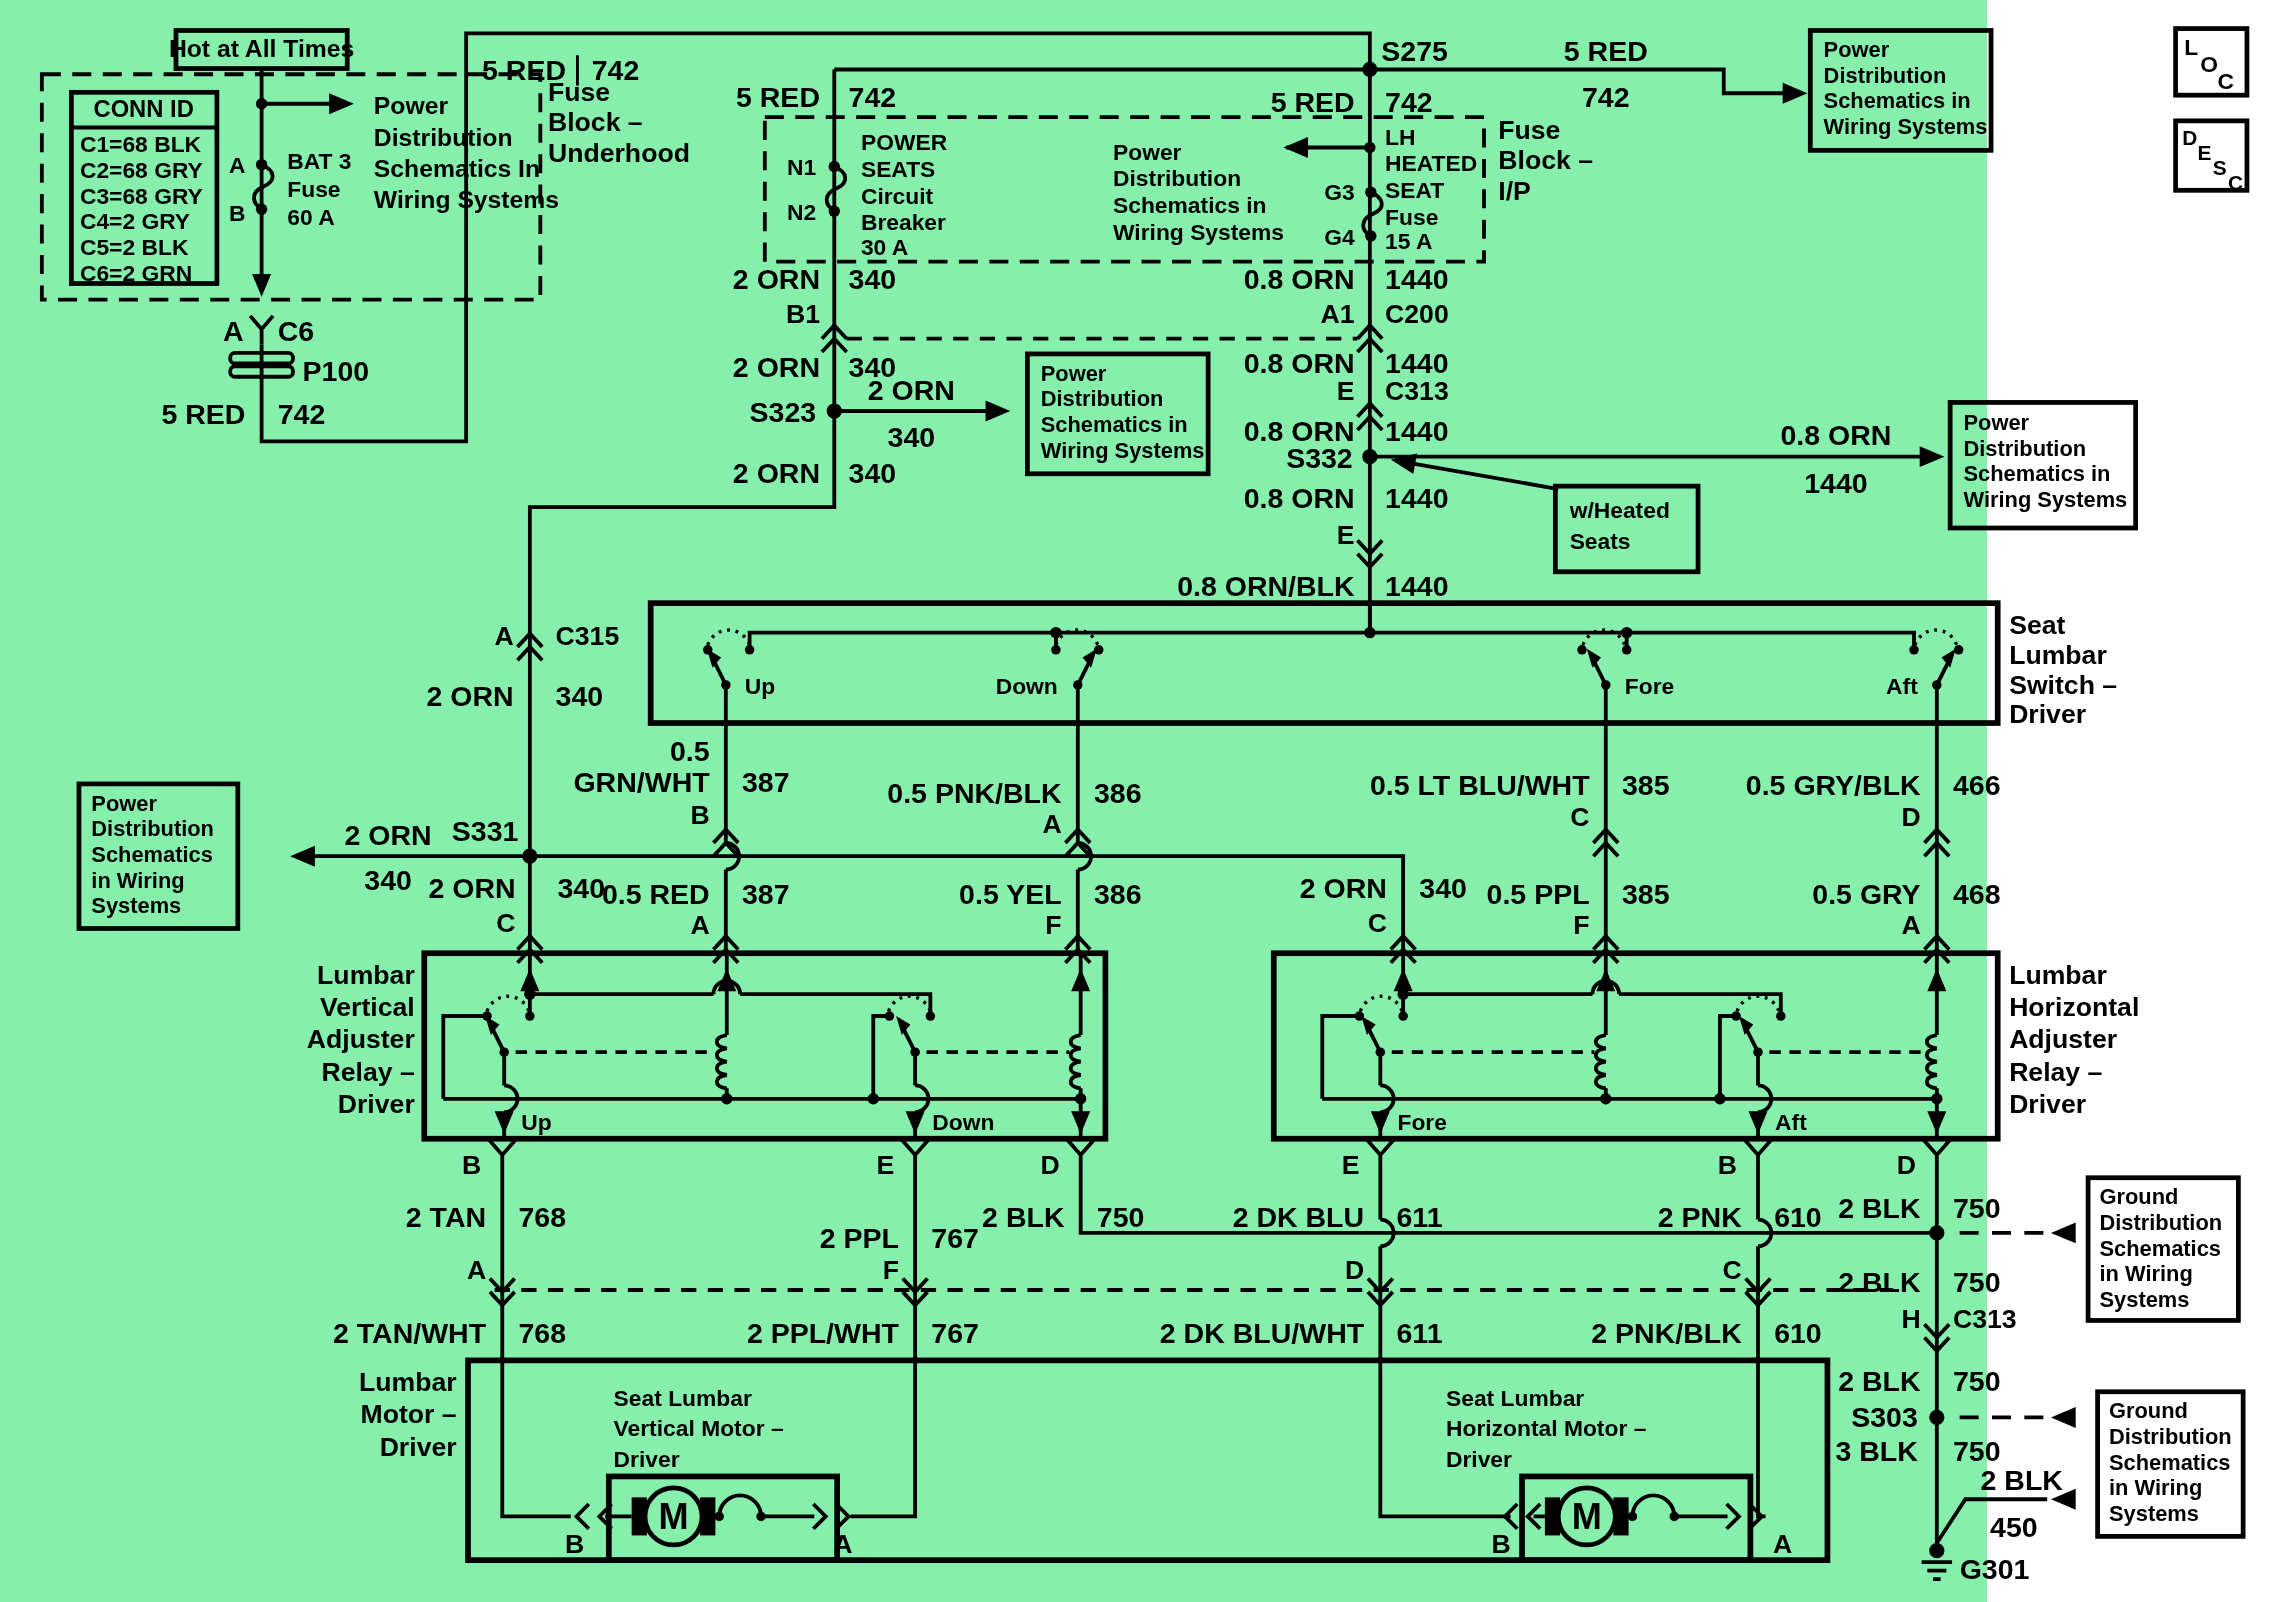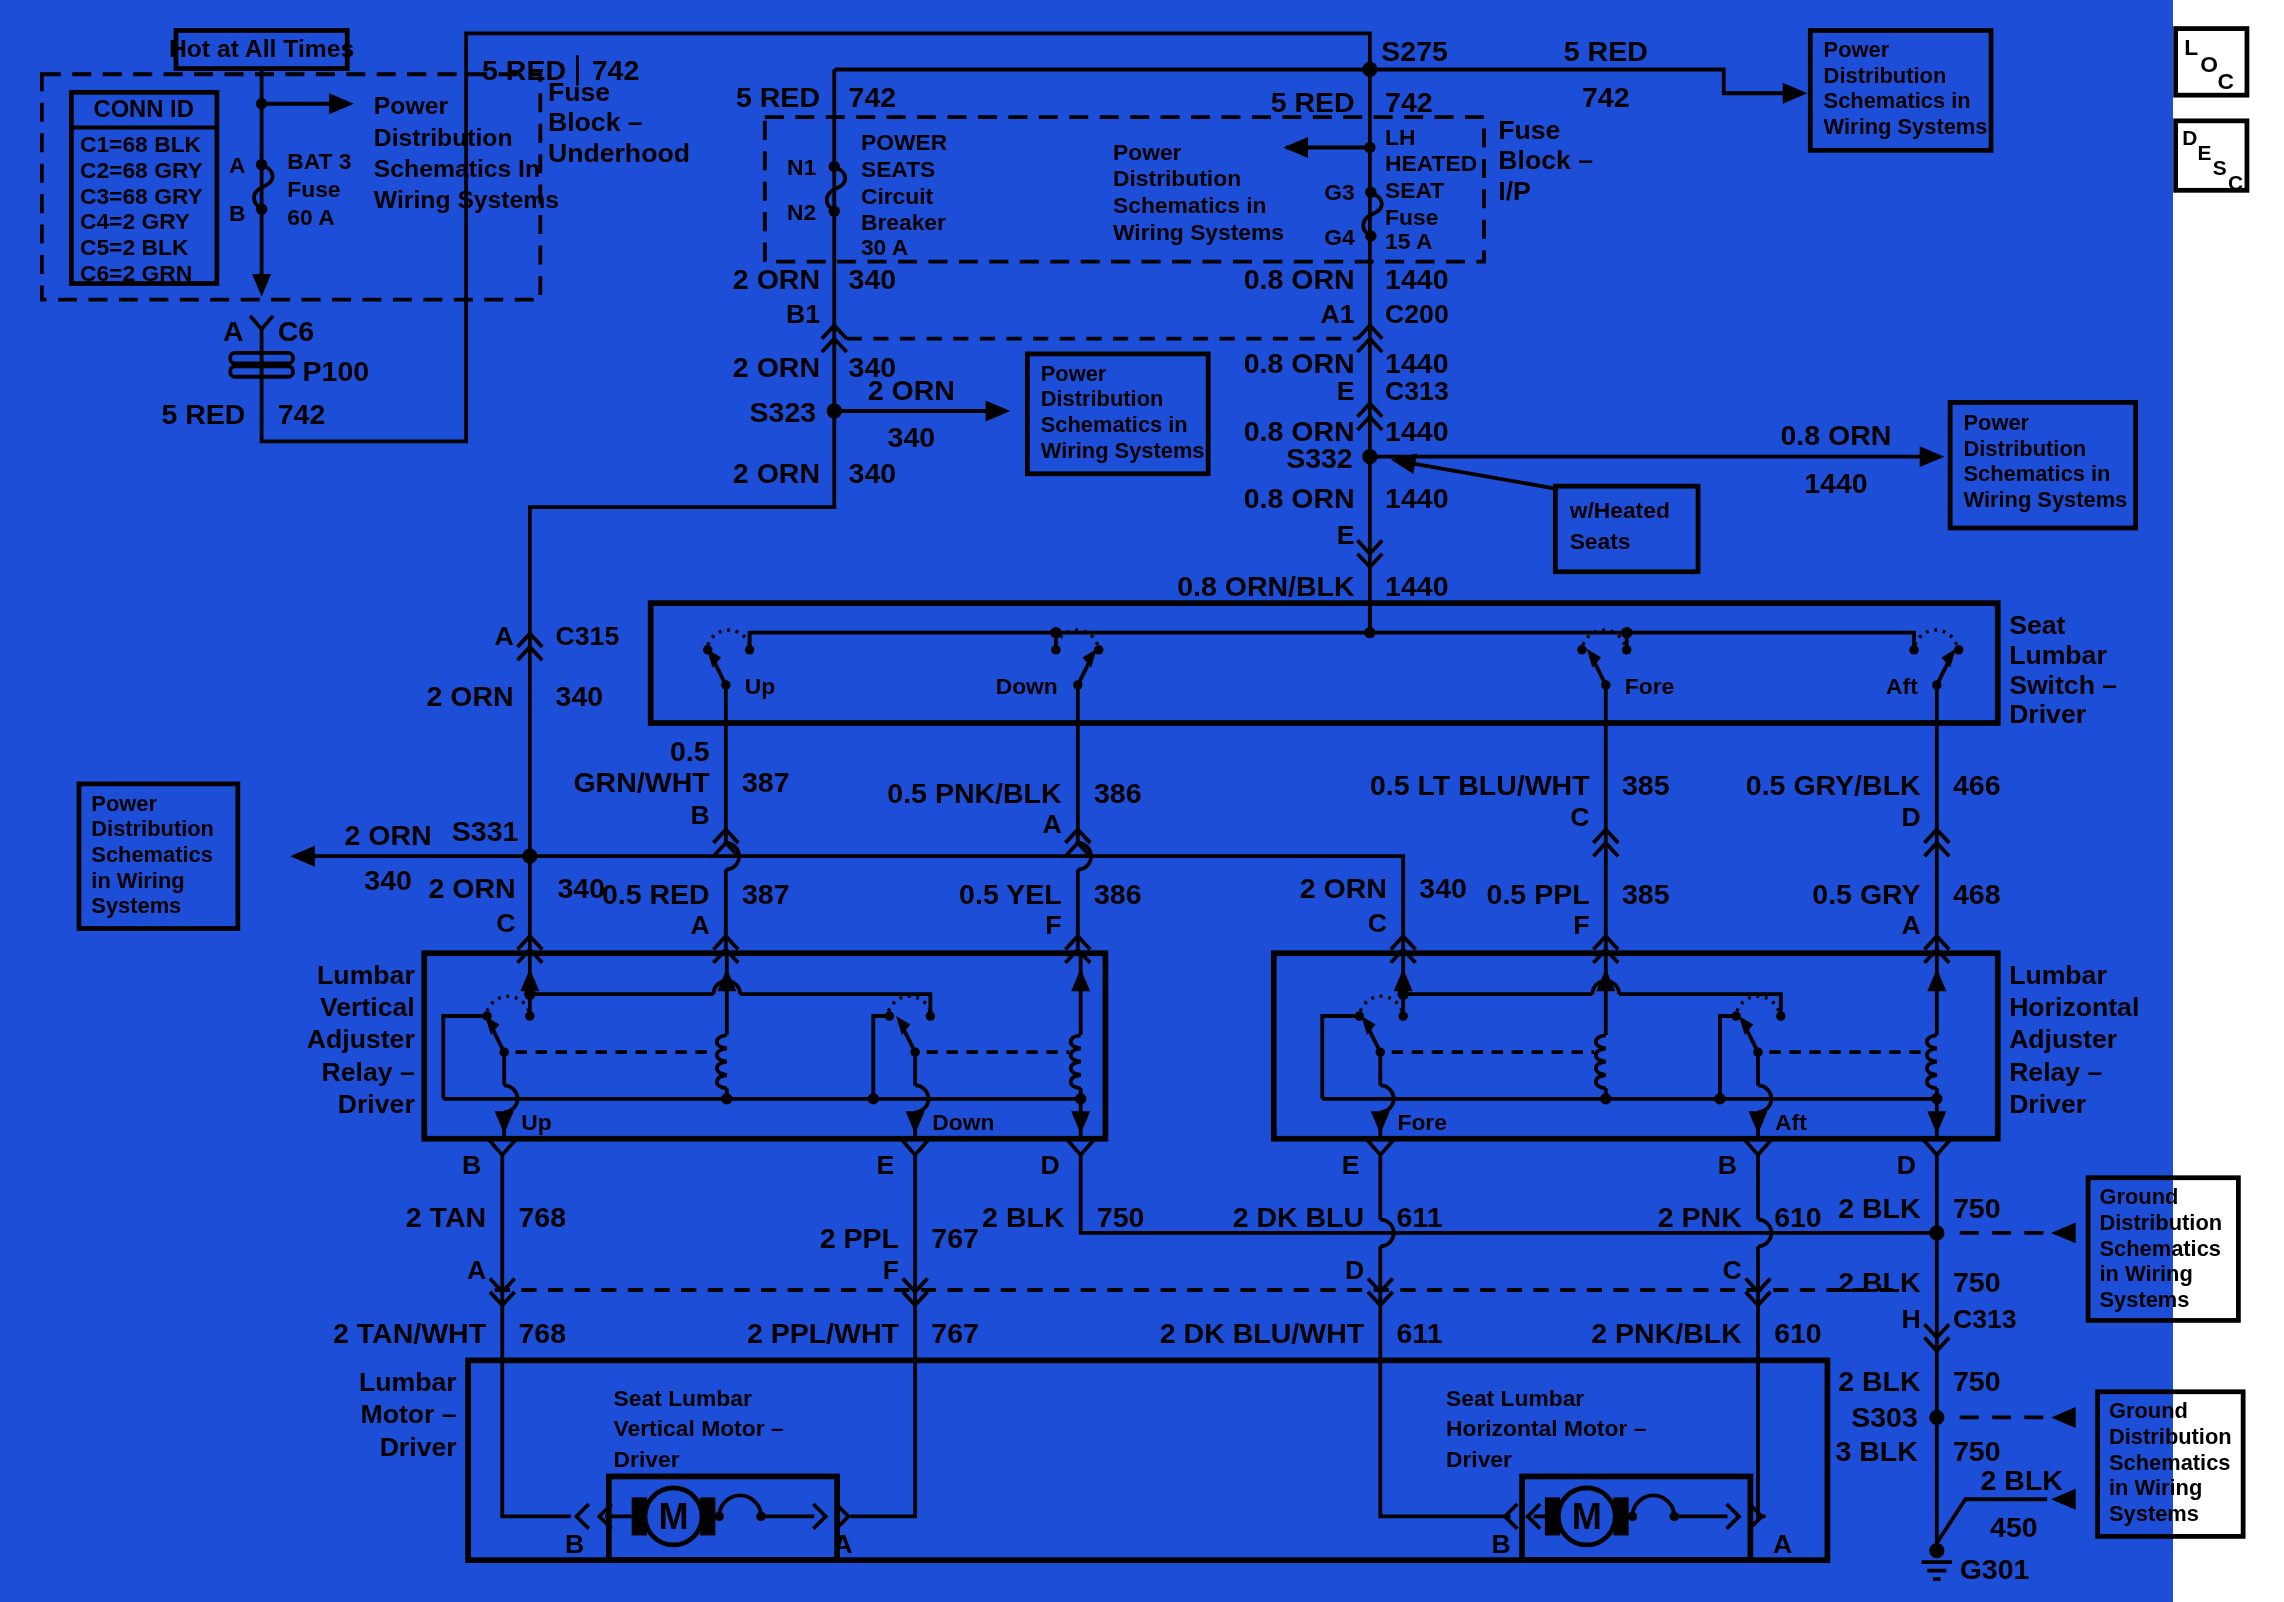--- a/index.html
+++ b/index.html
@@ -1,16 +1,16 @@
 <!DOCTYPE html>
 <html style="font-size:15px"><head>
 <meta charset="utf-8">
 <style>
   html,body{margin:0;padding:0;background:#fff}
-  #page{width:2173px;height:1603px;position:relative;background:#1d4ed8}
+  #page{width:1987px;height:1603px;position:relative;background:#86efac}
   svg text{font-family:"Liberation Sans","DejaVu Sans",sans-serif;font-weight:bold;fill:#000;white-space:pre}
   .e{text-anchor:end}.m{text-anchor:middle}
   .t30{font-size:30px}.t28{font-size:28px}.t26{font-size:26px}.t25{font-size:25px}
   .t24{font-size:24px}.t23{font-size:23px}.t22{font-size:22px}.t38{font-size:38px}
   .ln{stroke:#000;fill:none;stroke-width:4}
   .w3{stroke-width:3}.w5{stroke-width:5}.w6{stroke-width:6}
   .f{fill:#000;stroke:none}
   .dash{stroke-dasharray:20 12}
   .dashc{stroke-dasharray:16 12}
   .dashl{stroke-dasharray:12 9}

